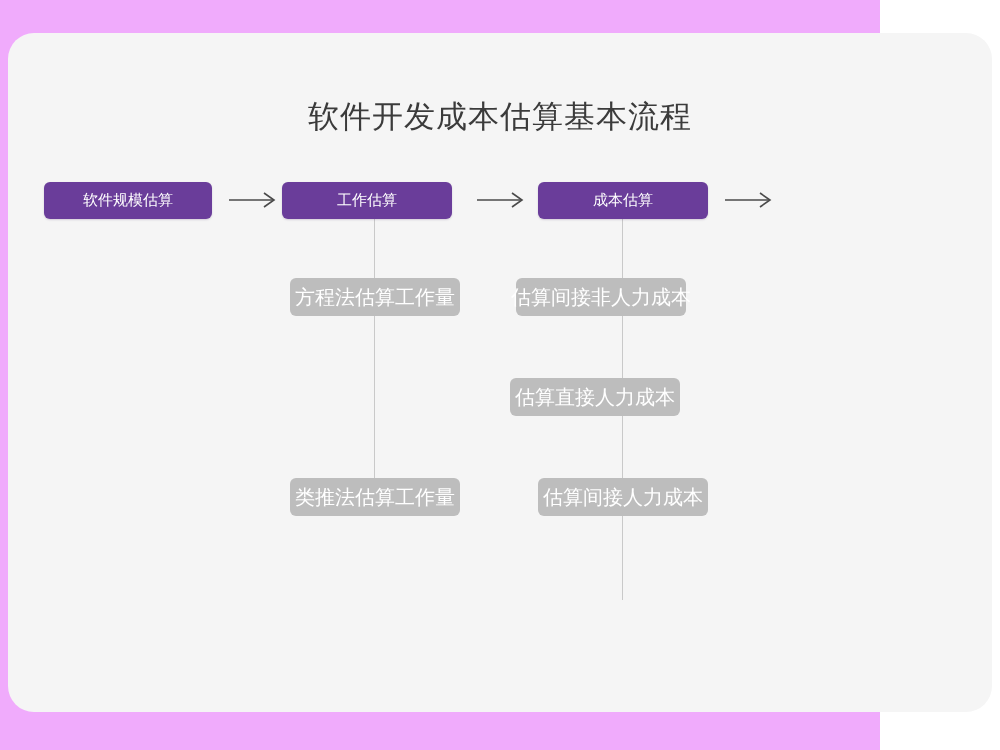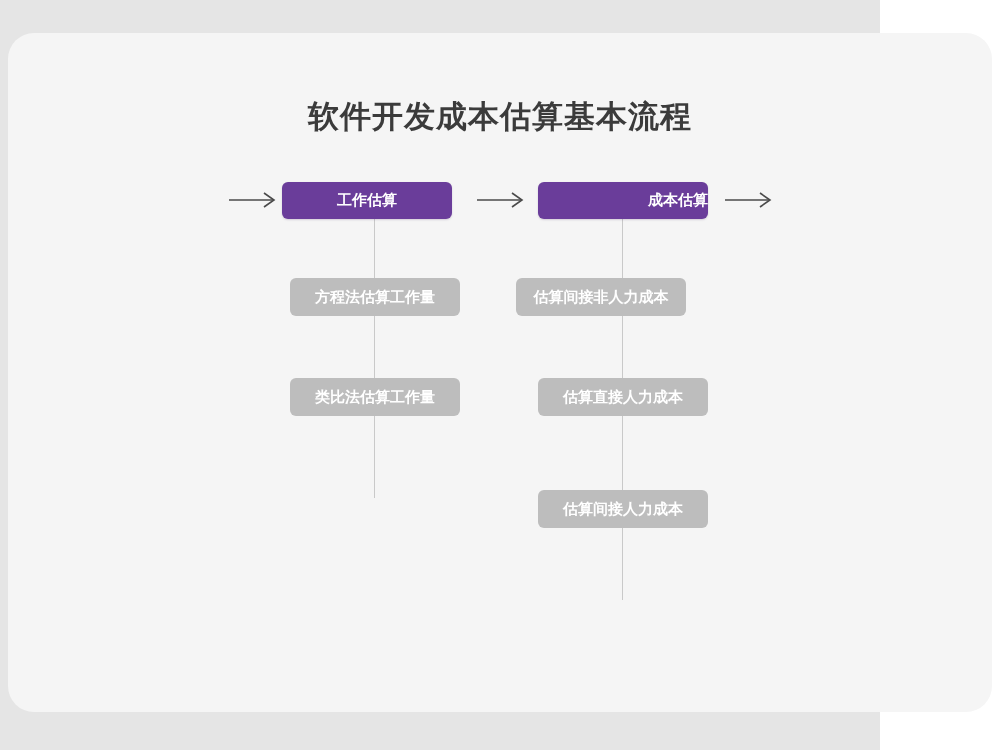--- a/index.html
+++ b/index.html
@@ -11,22 +11,21 @@
     width: 1000px;
     height: 750px;
     font-family: "Liberation Sans", "DejaVu Sans", sans-serif;
     overflow: hidden;
   }
 
   #canvas {
     position: relative;
     width: 880px;
     height: 750px;
-    background: #e5e5e5;
-    font-weight: bold;
+    background: #f0abfc;
   }
 
   
   .card {
     position: absolute;
     left: 8px;
     top: 33px;
     width: 984px;
     height: 679px;
     background: #f5f5f5;
@@ -62,21 +61,21 @@
 
   .node.primary {
     background: #6a3d9a;
     font-size: 15px;
     height: 37px;
     box-shadow: 0 1px 2px rgba(60,30,90,0.18);
   }
 
   .node.secondary {
     background: #bdbdbd;
-    font-size: 15px;
+    font-size: 20px;
     height: 38px;
   }
 
   
   .arrow {
     position: absolute;
     height: 30px;
     display: flex;
     align-items: center;
     justify-content: center;
@@ -99,66 +98,69 @@
 
 <div id="canvas">
 
   <div class="card"></div>
 
   <div class="title">软件开发成本估算基本流程</div>
 
   <div class="vline" style="left:374px; top:218px; height:280px;"></div>
   <div class="vline" style="left:622px; top:218px; height:382px;"></div>
 
+  <div class="node primary" style="left:44px; top:182px; width:168px;">
+    <span>软件规模估算</span>
+  </div>
 
   <div class="arrow" style="left:228px; top:185px; width:52px;">
     <svg width="52" height="18" viewBox="0 0 52 18" aria-hidden="true">
       <line x1="1" y1="9" x2="45" y2="9" stroke="#4a4a4a" stroke-width="1.6"></line>
       <polyline points="36,2 46,9 36,16" fill="none" stroke="#4a4a4a" stroke-width="1.6"></polyline>
     </svg>
   </div>
 
   <div class="node primary" style="left:282px; top:182px; width:170px;">
     <span>工作估算</span>
   </div>
 
   <div class="arrow" style="left:476px; top:185px; width:52px;">
     <svg width="52" height="18" viewBox="0 0 52 18" aria-hidden="true">
       <line x1="1" y1="9" x2="45" y2="9" stroke="#4a4a4a" stroke-width="1.6"></line>
       <polyline points="36,2 46,9 36,16" fill="none" stroke="#4a4a4a" stroke-width="1.6"></polyline>
     </svg>
   </div>
 
-  <div class="node primary" style="left:538px; top:182px; width:170px;justify-content:flex-end;">
+  <div class="node primary" style="left:538px; top:182px; width:170px;">
     <span>成本估算</span>
   </div>
 
   <div class="arrow" style="left:724px; top:185px; width:52px;">
     <svg width="52" height="18" viewBox="0 0 52 18" aria-hidden="true">
       <line x1="1" y1="9" x2="45" y2="9" stroke="#4a4a4a" stroke-width="1.6"></line>
       <polyline points="36,2 46,9 36,16" fill="none" stroke="#4a4a4a" stroke-width="1.6"></polyline>
     </svg>
   </div>
 
 
   <div class="node secondary" style="left:290px; top:278px; width:170px;">
     <span>方程法估算工作量</span>
   </div>
 
-  <div class="node secondary" style="left:290px; top:378px; width:170px;">
-    <span>类比法估算工作量</span>
+
+  <div class="node secondary" style="left:290px; top:478px; width:170px;">
+    <span>类推法估算工作量</span>
   </div>
-
 
   <div class="node secondary" style="left:516px; top:278px; width:170px;">
     <span>估算间接非人力成本</span>
   </div>
 
-  <div class="node secondary" style="left:538px; top:378px; width:170px;">
+  <div class="node secondary" style="left:510px; top:378px; width:170px;">
     <span>估算直接人力成本</span>
   </div>
 
-  <div class="node secondary" style="left:538px; top:478px; width:170px;margin-top:12px;">
+  <div class="node secondary" style="left:538px; top:478px; width:170px;">
     <span>估算间接人力成本</span>
   </div>
 
 
 </div>
 
 </body></html>

